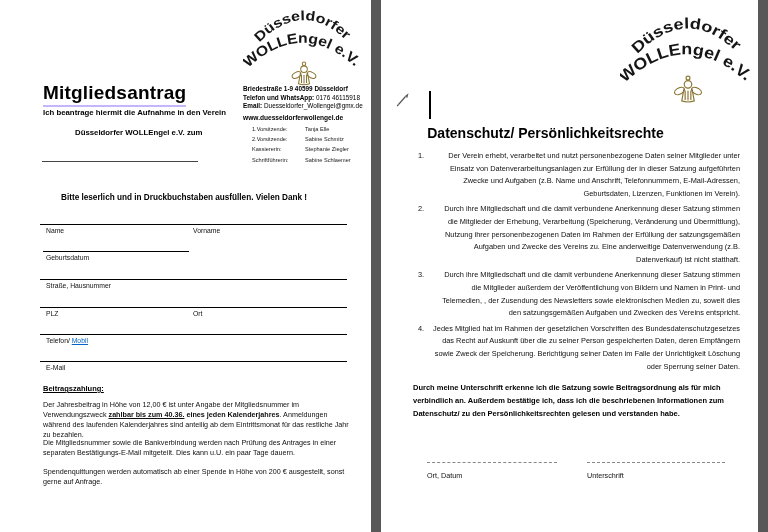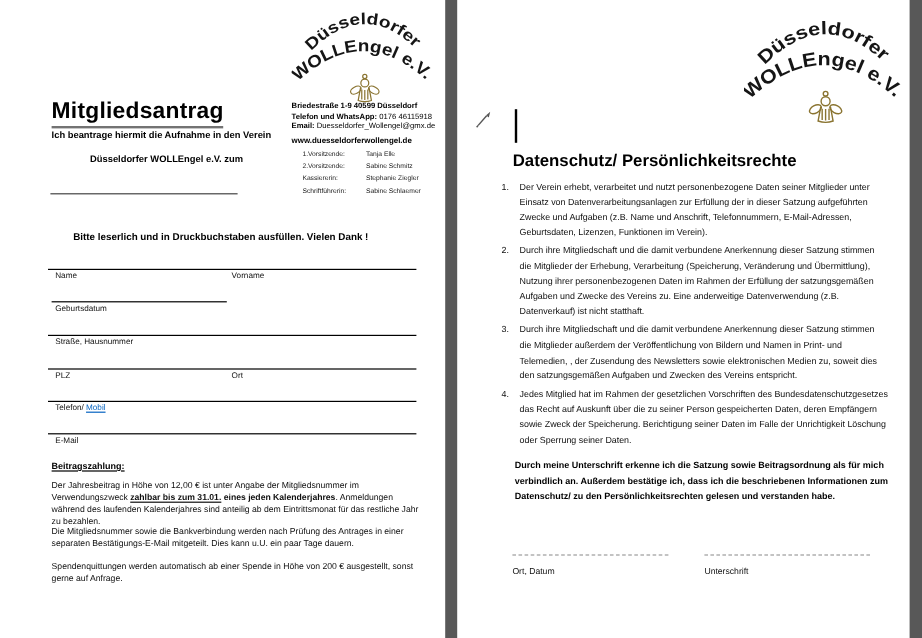--- a/index.html
+++ b/index.html
@@ -11,21 +11,21 @@
     font-family:"Liberation Sans", sans-serif;
     color:#000;
   }
   .page { position:absolute; top:0; height:532px; background:#fff; }
   #pageL { left:0; width:371px; }
   #pageR { left:381px; width:377px; }
   .abs { position:absolute; }
 
   
   .l-title { left:43px; top:82px; font-size:19px; font-weight:bold;
-             border-bottom:2px solid #737373; padding-bottom:1px; letter-spacing:.2px; }
+             border-bottom:2px solid #c4b5fd; padding-bottom:1px; letter-spacing:.2px; }
   .l-intro { left:43px; font-size:7.8px; font-weight:bold;text-align:center; }
   .l-intro1 { top:108px; } .l-intro2 { top:128px;padding-left:32px; }
   .l-blankline { left:42px; top:161px; width:156px; border-top:1.2px solid #444; }
 
   .logo-box { }
   .logo-left { left:243px; top:2px; width:122px; height:88px; }
   .logo-right { left:239px; top:8px; width:136px; height:100px; }
   .logo-box svg { width:100%; height:100%; }
 
   .contact { font-size:6.4px; line-height:8.6px; }
@@ -52,22 +52,22 @@
   .pay-p1 { top:400px; } .pay-p2 { top:438px; } .pay-p3 { top:467px; }
   .u { text-decoration:underline; }
 
   
   .anchor-icon { left:15px; top:93px; width:13px; height:14px; }
   .caret { left:48px; top:91px; width:1.5px; height:28px; background:#000; }
   .r-title { top:125px; left:0; width:329px; text-align:center; font-size:14px; font-weight:bold; }
   .dlist { left:37px; top:150px; width:322px; font-size:7.4px; line-height:12.6px; color:#0f0f0f; }
   .ditem { display:flex; margin-bottom:3px; }
   .dnum { width:15px; flex:none; }
-  .dtext { flex:1; }
-  .r-confirm { left:32px; top:381px; width:326px; font-size:7.5px; font-weight:bold; line-height:13px;margin-left:16px; }
+  .dtext { flex:1;text-align:right; }
+  .r-confirm { left:32px; top:381px; width:326px; font-size:7.5px; font-weight:bold; line-height:13px; }
   .sig-line { border-top:1px dashed #888; }
   .sig1 { left:46px; top:462px; width:130px; }
   .sig2 { left:206px; top:462px; width:138px; }
   .sig-label { top:471px; font-size:7.2px; color:#111; }
   .sigl1 { left:46px; } .sigl2 { left:206px; }
 
   .logo-text { font-weight:bold; fill:#151515; }
   .angel { stroke:#8a7431; fill:none; stroke-width:1.3px; }
 </style>
 </head>
@@ -149,21 +149,21 @@
   <div class="abs flabel colL" style="top:337px">
     <span>Telefon/</span>
     <span class="mobil-link">Mobil</span>
   </div>
 
   <div class="abs frule full" style="top:361px"></div>
   <div class="abs flabel colL" style="top:364px">E-Mail</div>
 
   <div class="abs pay-head">Beitragszahlung:</div>
   <div class="abs pay-p pay-p1">
-    <span>Der Jahresbeitrag in Höhe von 12,00 € ist unter Angabe der Mitgliedsnummer im Verwendungszweck </span><span class="b u">zahlbar bis zum 31.01.</span><span class="b"> eines jeden Kalenderjahres</span><span>. Anmeldungen während des laufenden Kalenderjahres sind anteilig ab dem Eintrittsmonat für das restliche Jahr zu bezahlen.</span>
+    <span>Der Jahresbeitrag in Höhe von 12,00 € ist unter Angabe der Mitgliedsnummer im Verwendungszweck </span><span class="b u">zahlbar bis zum 40.36.</span><span class="b"> eines jeden Kalenderjahres</span><span>. Anmeldungen während des laufenden Kalenderjahres sind anteilig ab dem Eintrittsmonat für das restliche Jahr zu bezahlen.</span>
   </div>
   <div class="abs pay-p pay-p2">Die Mitgliedsnummer sowie die Bankverbindung werden nach Prüfung des Antrages in einer separaten Bestätigungs-E-Mail mitgeteilt. Dies kann u.U. ein paar Tage dauern.</div>
   <div class="abs pay-p pay-p3">Spendenquittungen werden automatisch ab einer Spende in Höhe von 200 € ausgestellt, sonst gerne auf Anfrage.</div>
 </div>
 
 <div class="page" id="pageR">
 
   <svg class="abs anchor-icon" viewBox="0 0 13 14">
     <g stroke="#555" stroke-width="1.2" fill="none">
       <path d="M2.5,11.5 L9.5,3.5"></path>

